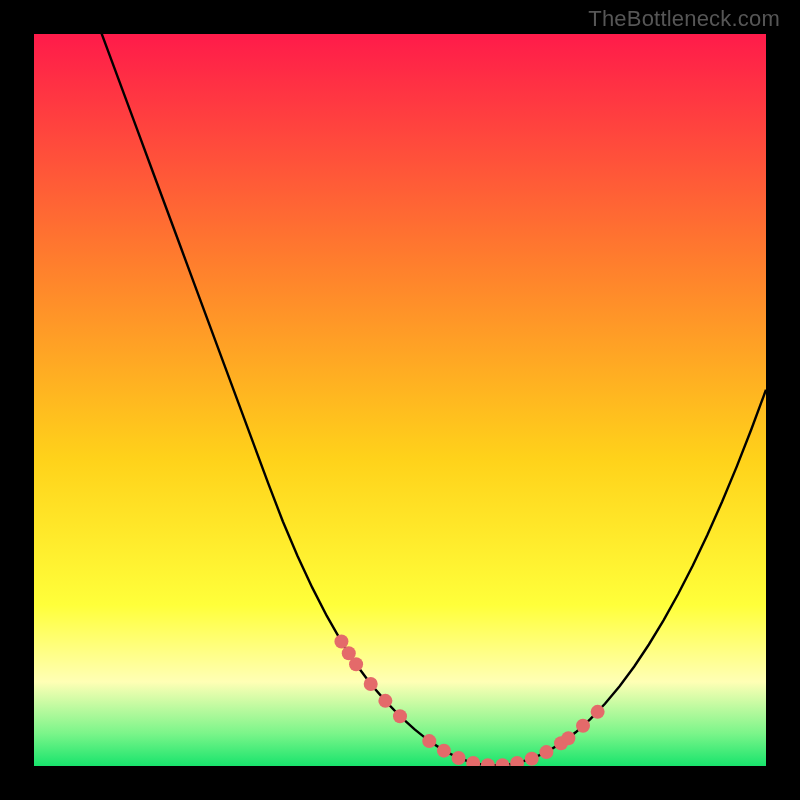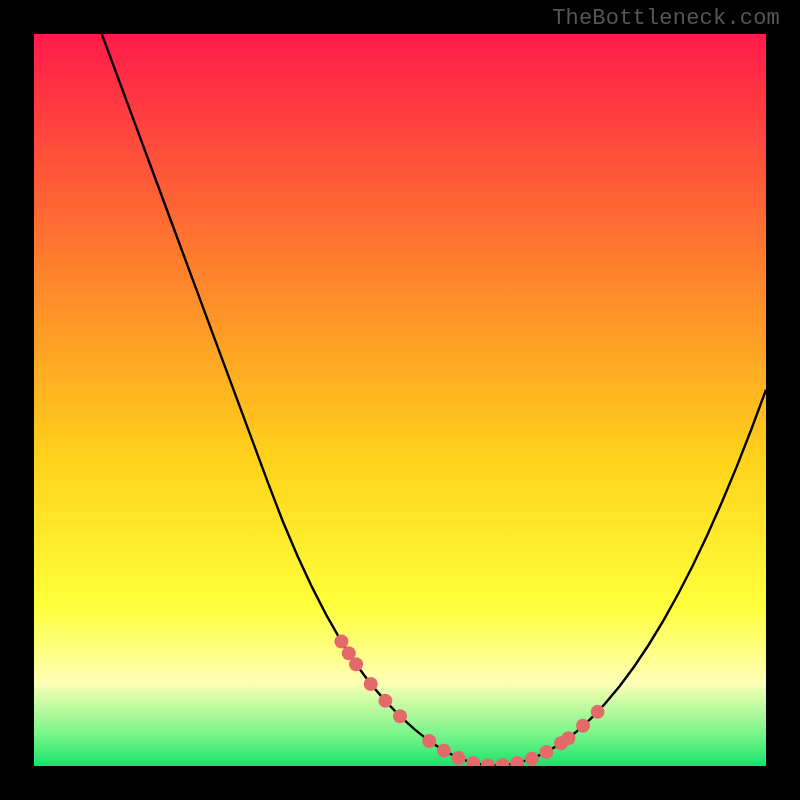--- a/index.html
+++ b/index.html
@@ -28,21 +28,21 @@
     left: 0; top: 0; width: 100%; height: 100%;
   }
   .curve-svg {
     position: absolute;
     left: 0; top: 0; width: 100%; height: 100%;
   }
   .attribution {
     position: absolute;
     top: 6px;
     right: 20px;
-    font-family: Liberation Mono, monospace;
+    font-family: Liberation Sans, sans-serif;
     font-size: 22px;
     font-weight: 500;
     color: #565656;
     letter-spacing: 0.2px;
   }
 </style>
 </head>
 <body>
 
 <div class="stage">

